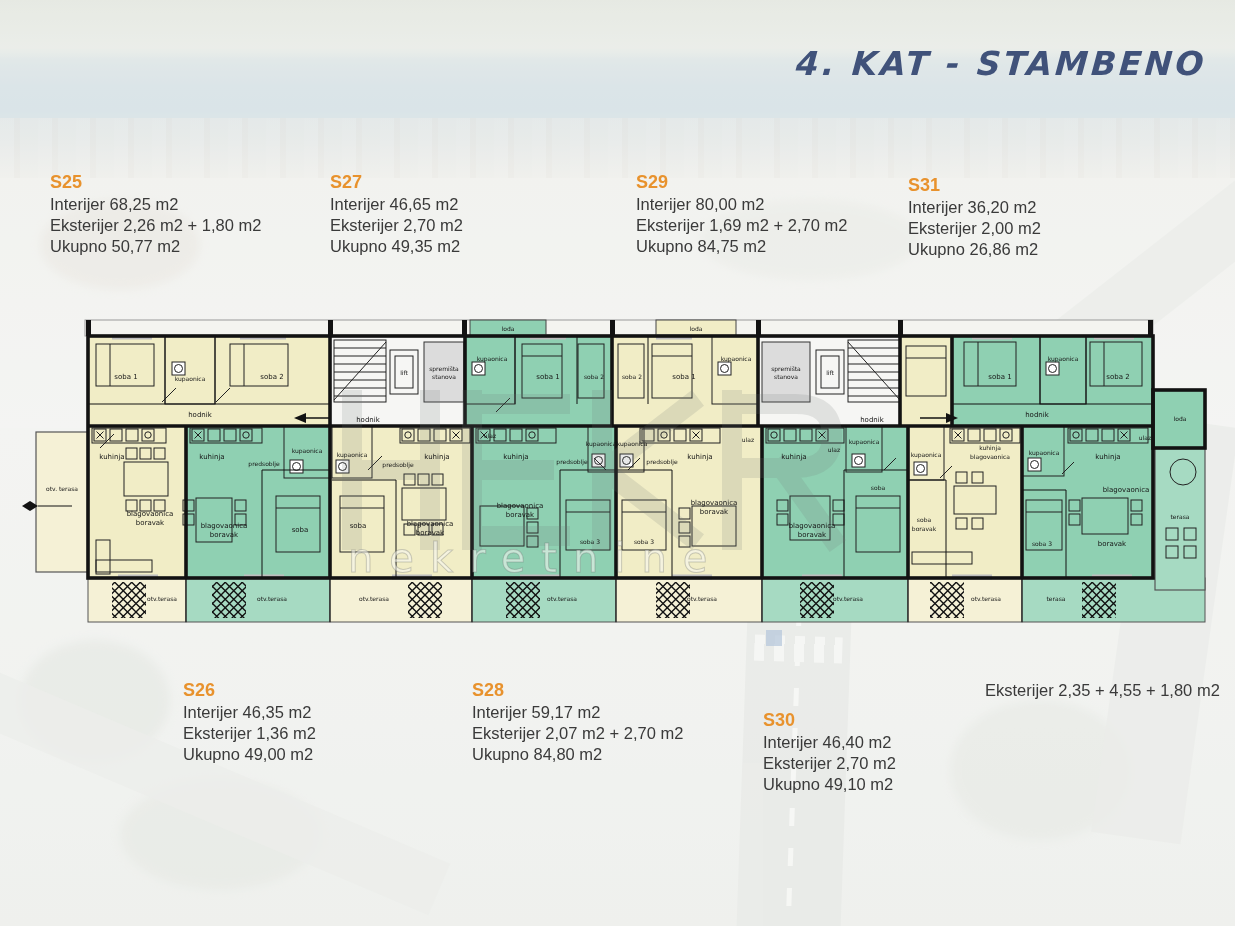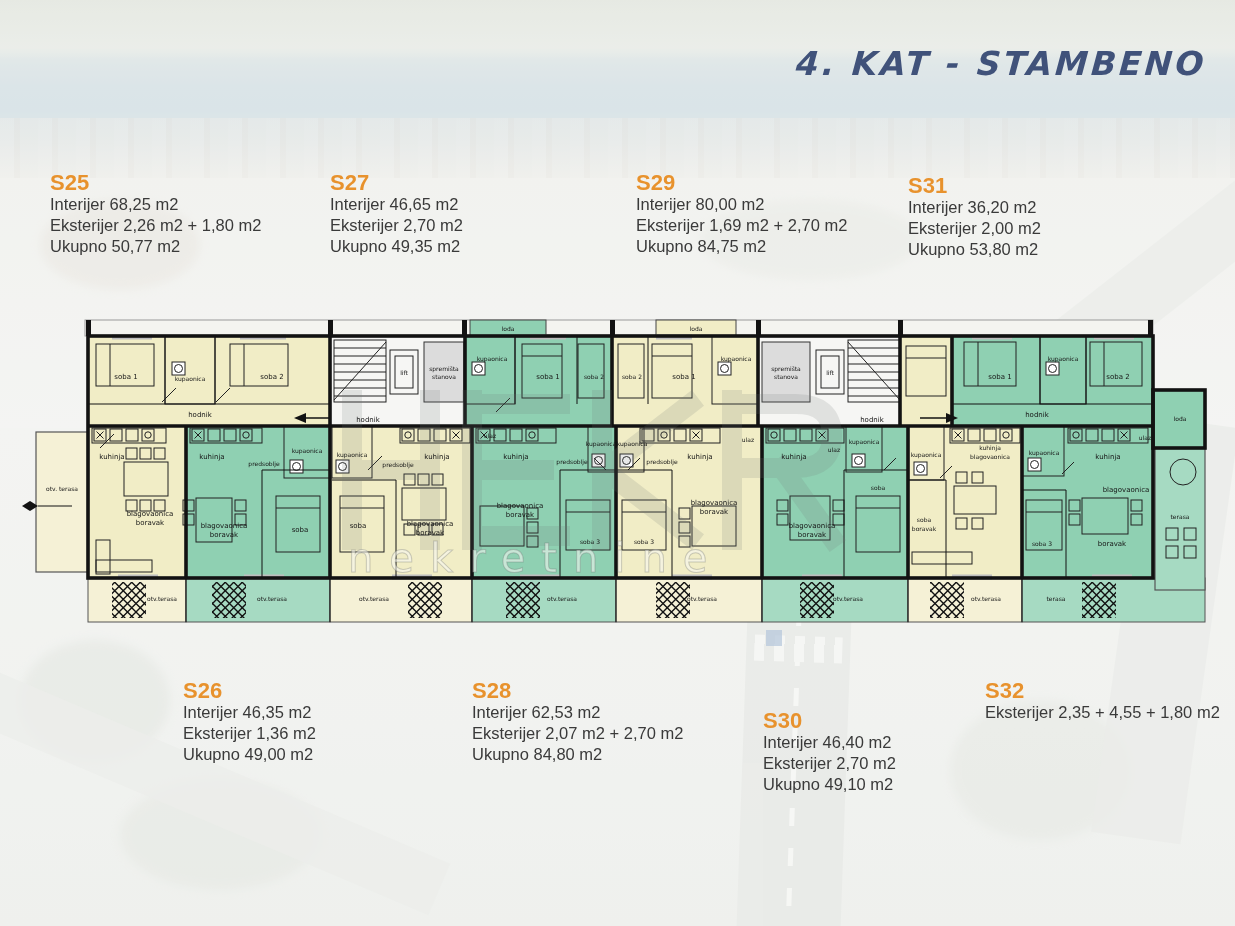--- a/index.html
+++ b/index.html
@@ -30,21 +30,21 @@
      transform:rotate(23deg);opacity:.8;}
   .road-d3{left:1120px;top:420px;width:90px;height:420px;background:#dcdfda;
      transform:rotate(8deg);opacity:.8;}
   .wash{left:0;top:0;width:1235px;height:926px;background:rgba(255,255,255,.42);}
 
   .title{position:absolute;top:44px;right:28px;color:#40527a;
      font-family:"DejaVu Sans",sans-serif;font-size:33px;font-weight:600;
      font-style:italic;letter-spacing:3px;transform:skewX(-4deg);}
 
   .unit{position:absolute;line-height:21px;font-size:16.5px;color:#3a3a3a;}
-  .ucode{color:#e8922d;font-weight:bold;font-size:22px;margin-bottom:1px;}
+  .ucode{color:#e8922d;font-weight:bold;font-size:18px;margin-bottom:1px;}
 
   svg .lbl{font-family:"DejaVu Sans",sans-serif;font-size:7px;fill:#161616;}
   svg .lbl6{font-size:6px;}
   svg .wmword{font-family:"DejaVu Sans",sans-serif;font-size:40px;letter-spacing:16px;
      fill:rgba(248,248,244,.55);stroke:rgba(105,110,110,.32);stroke-width:1;}
 </style>
 </head>
 <body>
 
 <div class="bg bg-top"></div>
@@ -84,42 +84,41 @@
 <div class="unit" style="left:636px;top:172px">
   <div class="ucode">S29</div>
   <div>Interijer 80,00 m2</div>
   <div>Eksterijer 1,69 m2 + 2,70 m2</div>
   <div>Ukupno 84,75 m2</div>
 </div>
 <div class="unit" style="left:908px;top:175px">
   <div class="ucode">S31</div>
   <div>Interijer 36,20 m2</div>
   <div>Eksterijer 2,00 m2</div>
-  <div>Ukupno 53,80 m2</div>
+  <div>Ukupno 26,86 m2</div>
 </div>
 <div class="unit" style="left:183px;top:680px">
   <div class="ucode">S26</div>
   <div>Interijer 46,35 m2</div>
   <div>Eksterijer 1,36 m2</div>
   <div>Ukupno 49,00 m2</div>
 </div>
 <div class="unit" style="left:472px;top:680px">
   <div class="ucode">S28</div>
-  <div>Interijer 62,53 m2</div>
+  <div>Interijer 59,17 m2</div>
   <div>Eksterijer 2,07 m2 + 2,70 m2</div>
   <div>Ukupno 84,80 m2</div>
 </div>
 <div class="unit" style="left:763px;top:710px">
   <div class="ucode">S30</div>
   <div>Interijer 46,40 m2</div>
   <div>Eksterijer 2,70 m2</div>
   <div>Ukupno 49,10 m2</div>
 </div>
 <div class="unit" style="left:985px;top:680px">
-  <div class="ucode">S32</div>
   <div>Eksterijer 2,35 + 4,55 + 1,80 m2</div>
 </div>
 
 <svg width="1235" height="926" viewBox="0 0 1235 926" style="position:absolute;left:0;top:0">
   <defs>
     <pattern id="lat" width="17" height="17" patternUnits="userSpaceOnUse">
       <path d="M0,8.5 L8.5,0 L17,8.5 L8.5,17 Z M0,0 L17,17 M17,0 L0,17" fill="none" stroke="#111" stroke-width="1.4"></path>
     </pattern>
     <g id="ksym">
         <rect width="12" height="12" fill="none" stroke="#222"></rect>

